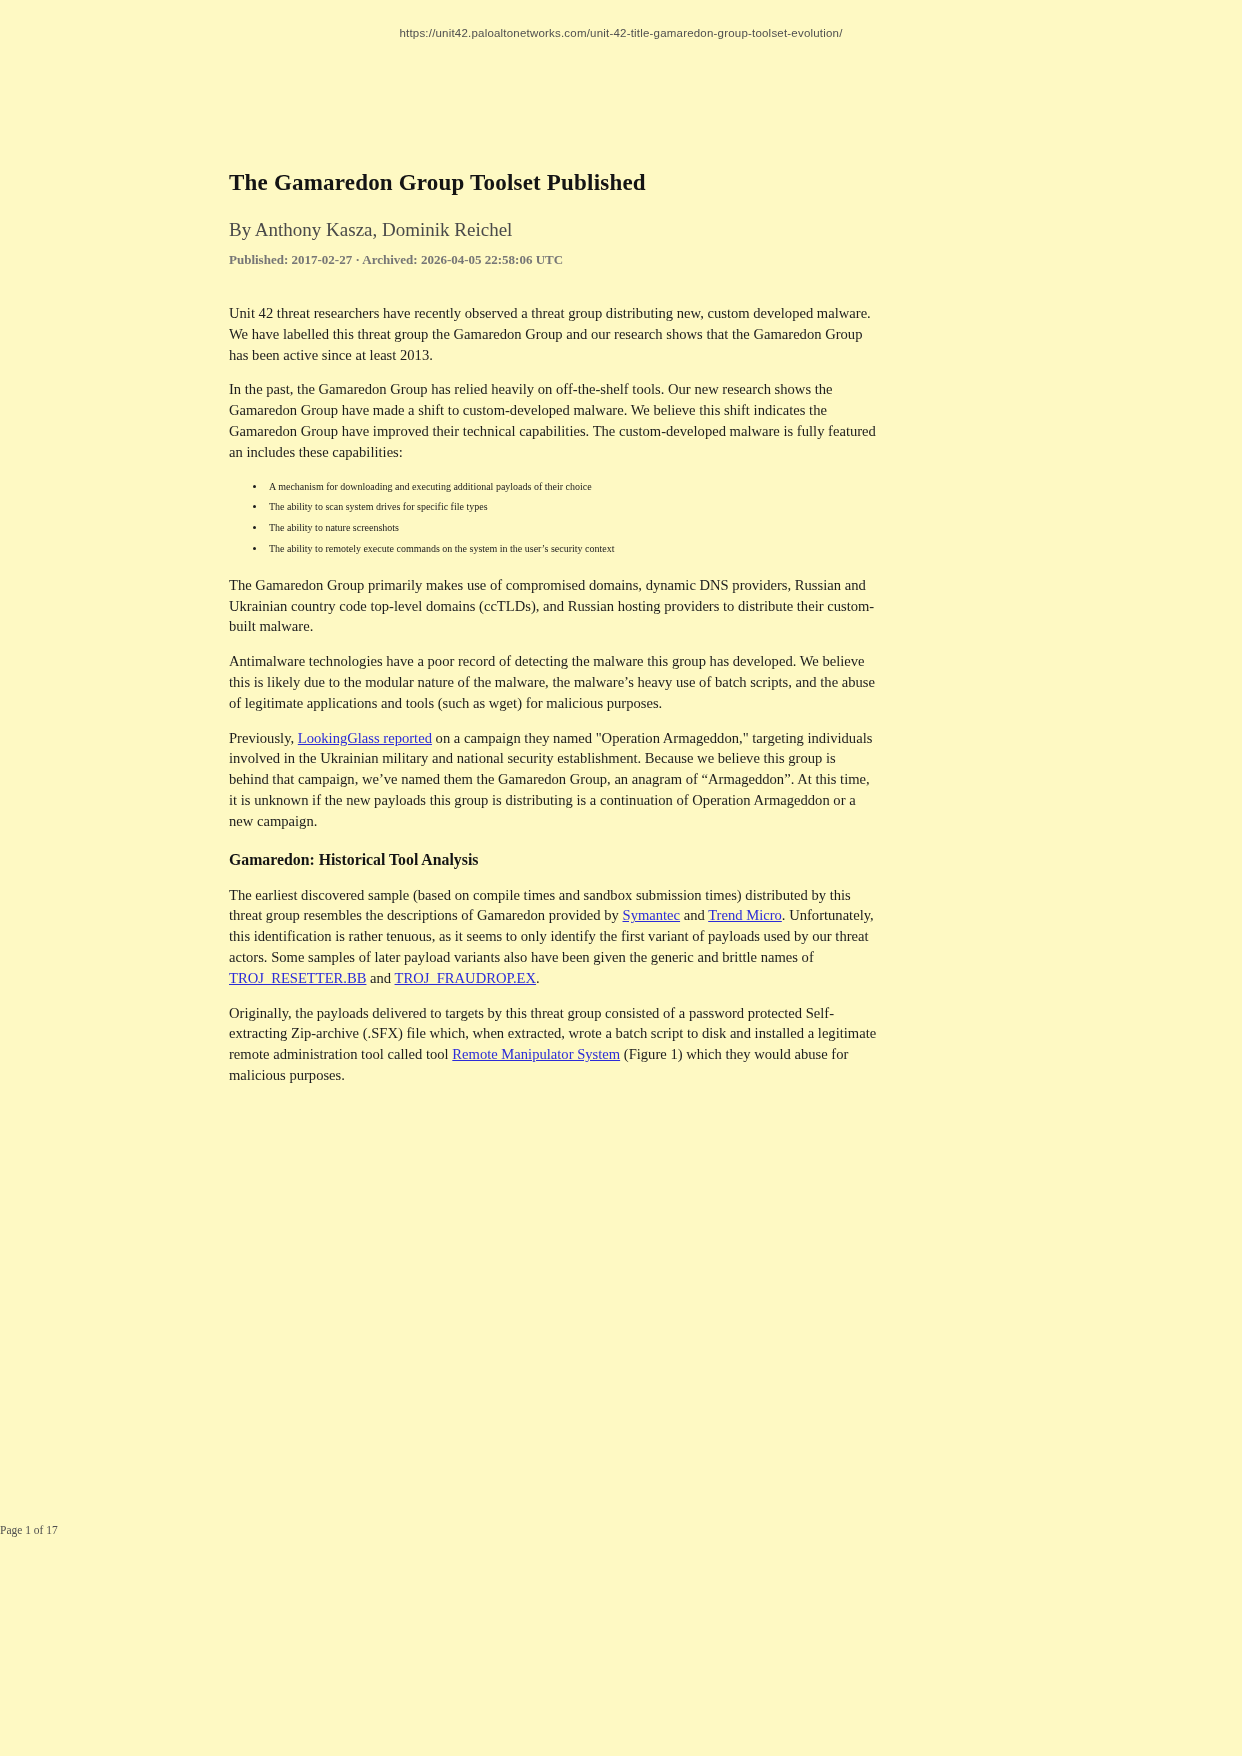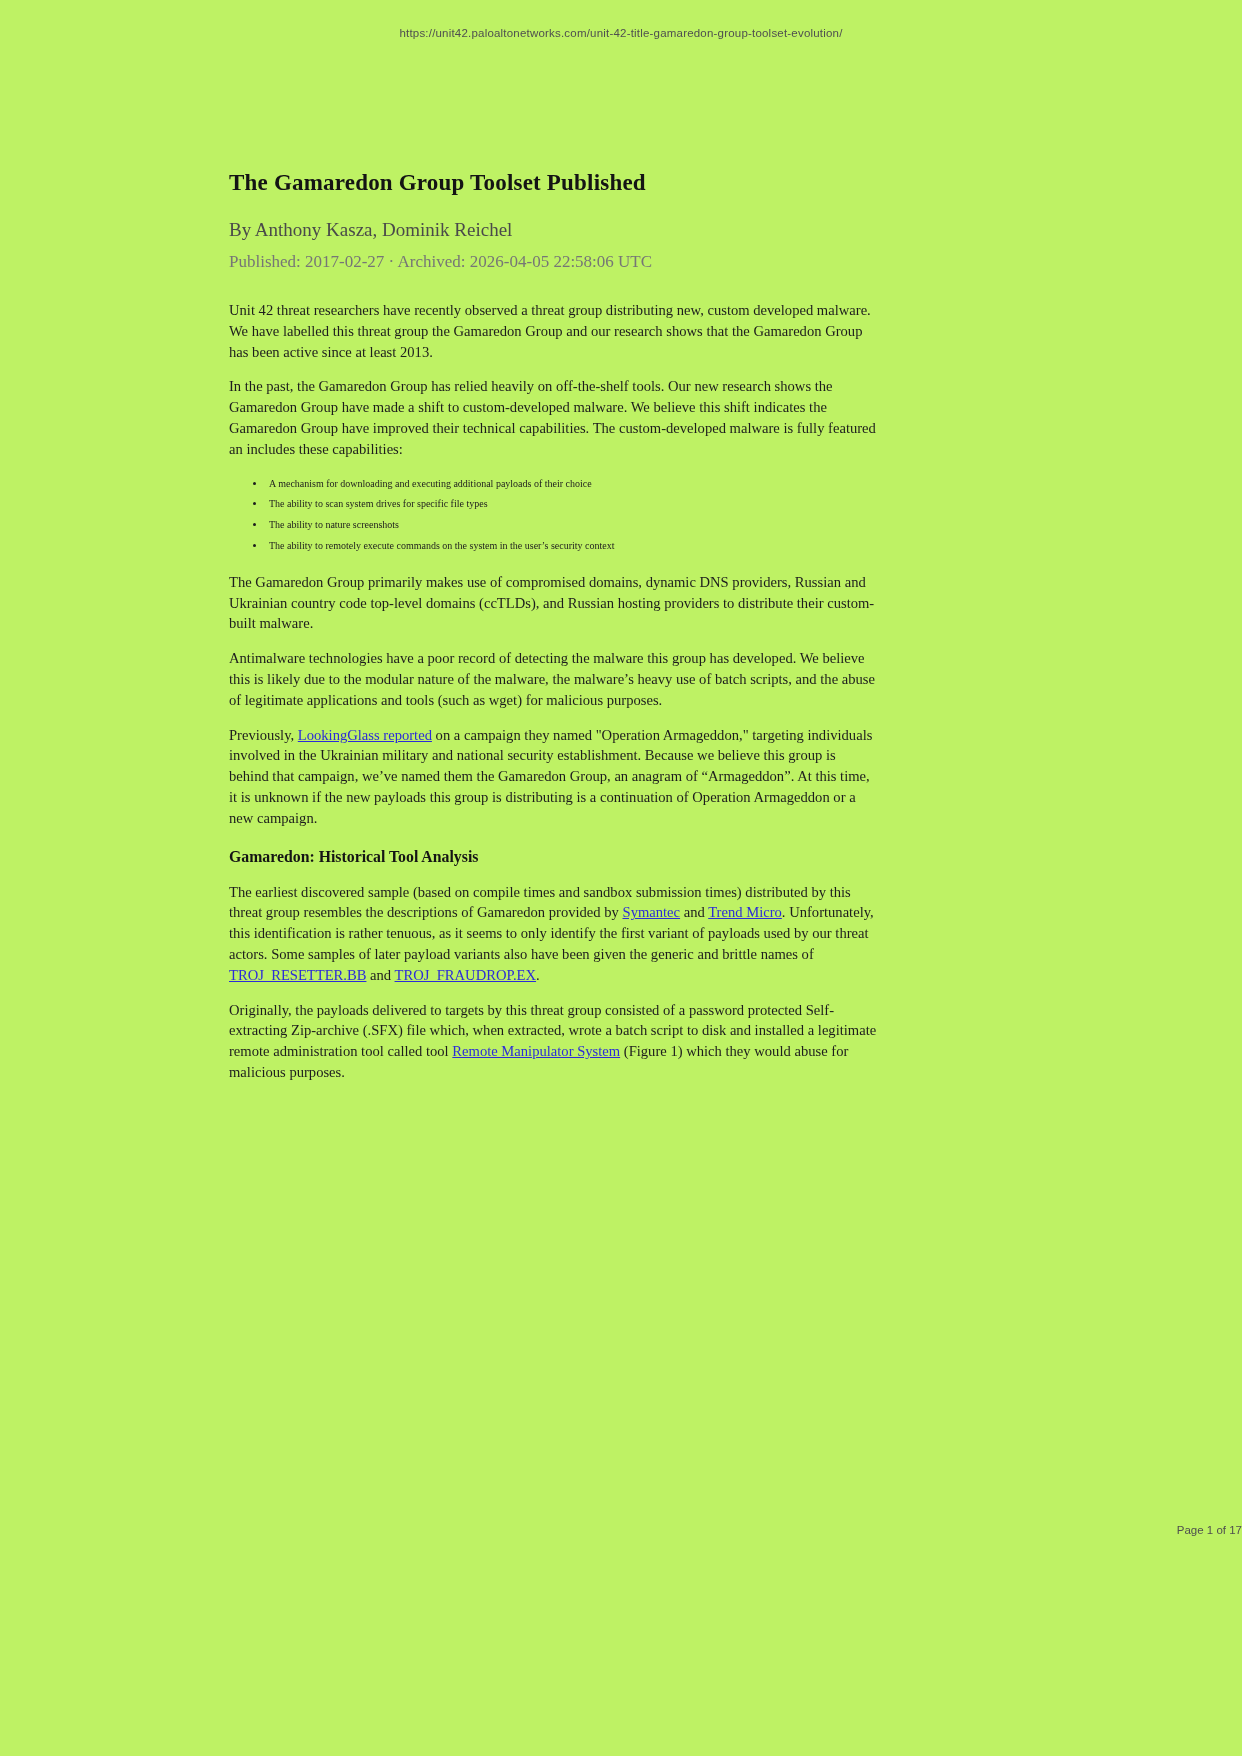--- a/index.html
+++ b/index.html
@@ -1,20 +1,20 @@
 <!DOCTYPE html>
 <html style="--link-color: #2c2cd8; --text-color: #1d1d1d; --muted-color: #767676;"><head>
 <meta charset="utf-8">
 <style>
   html, body { margin: 0; padding: 0; background: #ffffff; }
   .page {
     position: relative;
     width: 1242px;
     height: 1756px;
-    background: #bef264;
+    background: #fef9c3;
     font-family: "Liberation Serif", serif;
     overflow: hidden;
   }
   .url-header {
     position: absolute;
     top: 27px;
     left: 0;
     right: 0;
     text-align: center;
     font-family: "Liberation Sans", sans-serif;
@@ -35,23 +35,24 @@
     color: #141414;
     margin: 0 0 23px 0;
     letter-spacing: 0.2px;
   }
   .byline {
     font-size: 19px;
     color: #4a4a4a;
     margin: 0 0 11px 0;
   }
   .pubdate {
-    font-size: 17px;
+    font-size: 13px;
     color: #767676;
-    margin: 0 0 28px 0;
+    margin: 0 0 35px 0;
+    font-weight: bold;
   }
   .article-body p {
     font-size: 14.6px;
     line-height: 20.8px;
     margin: 0 0 14px 0;
   }
   .article-body ul {
     margin: 0 0 15px 0;
     padding-left: 37px;
   }
@@ -69,22 +70,22 @@
   .article-body a {
     color: var(--link-color, #2c2cd8);
     text-decoration: underline;
     cursor: pointer;
   }
   .page-footer {
     position: absolute;
     top: 1524px;
     left: 0;
     right: 0;
-    text-align: right;
-    font-family: Liberation Sans, sans-serif;
+    text-align: left;
+    font-family: Liberation Serif, serif;
     font-size: 11.5px;
     color: #4f4f4f;
   }
 </style>
 </head>
 <body>
 
 <div class="page">
   <div class="url-header">https://unit42.paloaltonetworks.com/unit-42-title-gamaredon-group-toolset-evolution/</div>
 

